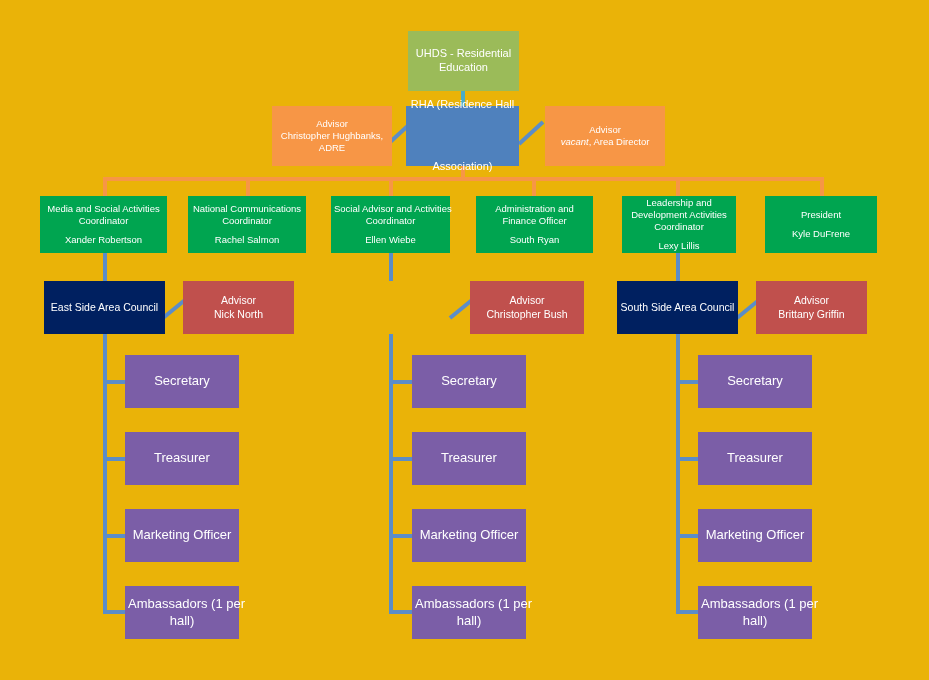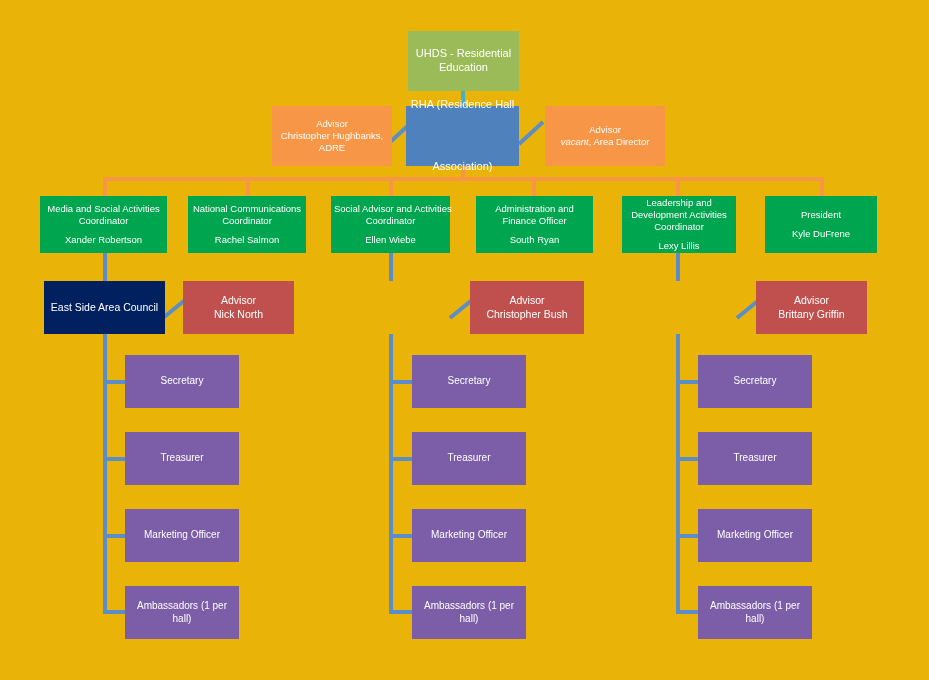--- a/index.html
+++ b/index.html
@@ -46,21 +46,21 @@
   .conn.h { height: 4px; }
   .k-cyan   { background: #4BACC6; }
   .k-orange { background: #F79646; }
   .k-steel  { background: #5B8DC8; }
 
   .diag { position: absolute; z-index: 2; overflow: visible; }
   .diag line { stroke: #5B8DC8; stroke-width: 4; }
 
   .s-11 { font-size: 11px; }
   .s-105 { font-size: 10.5px; }
-  .s-10 { font-size: 10px; }
+  .s-10 { font-size: 13px; }
   .s-95 { font-size: 9.5px; }
 </style>
 </head>
 <body>
 
 <div id="chart">
 
   <div class="conn v k-cyan" style="left:461px; top:91px; height:18px;"></div>
 
   <svg class="diag" style="left:386px; top:120px; width:26px; height:26px;">
@@ -175,20 +175,23 @@
   <div class="node c-red s-105" style="left:183px; top:281px; width:111px; height:53px;">
     <span class="ln">Advisor</span>
     <span class="ln">Nick North</span>
   </div>
 
   <div class="node c-red s-105" style="left:470px; top:281px; width:114px; height:53px;">
     <span class="ln">Advisor</span>
     <span class="ln">Christopher Bush</span>
   </div>
 
+  <div class="node c-navy s-105" style="left:617px; top:281px; width:121px; height:53px;">
+    <span class="ln">South Side Area Council</span>
+  </div>
   <div class="node c-red s-105" style="left:756px; top:281px; width:111px; height:53px;">
     <span class="ln">Advisor</span>
     <span class="ln">Brittany Griffin</span>
   </div>
 
   <div class="node c-purple s-10" style="left:125px; top:355px; width:114px; height:53px;">
     <span class="ln">Secretary</span>
   </div>
   <div class="node c-purple s-10" style="left:125px; top:432px; width:114px; height:53px;">
     <span class="ln">Treasurer</span>

